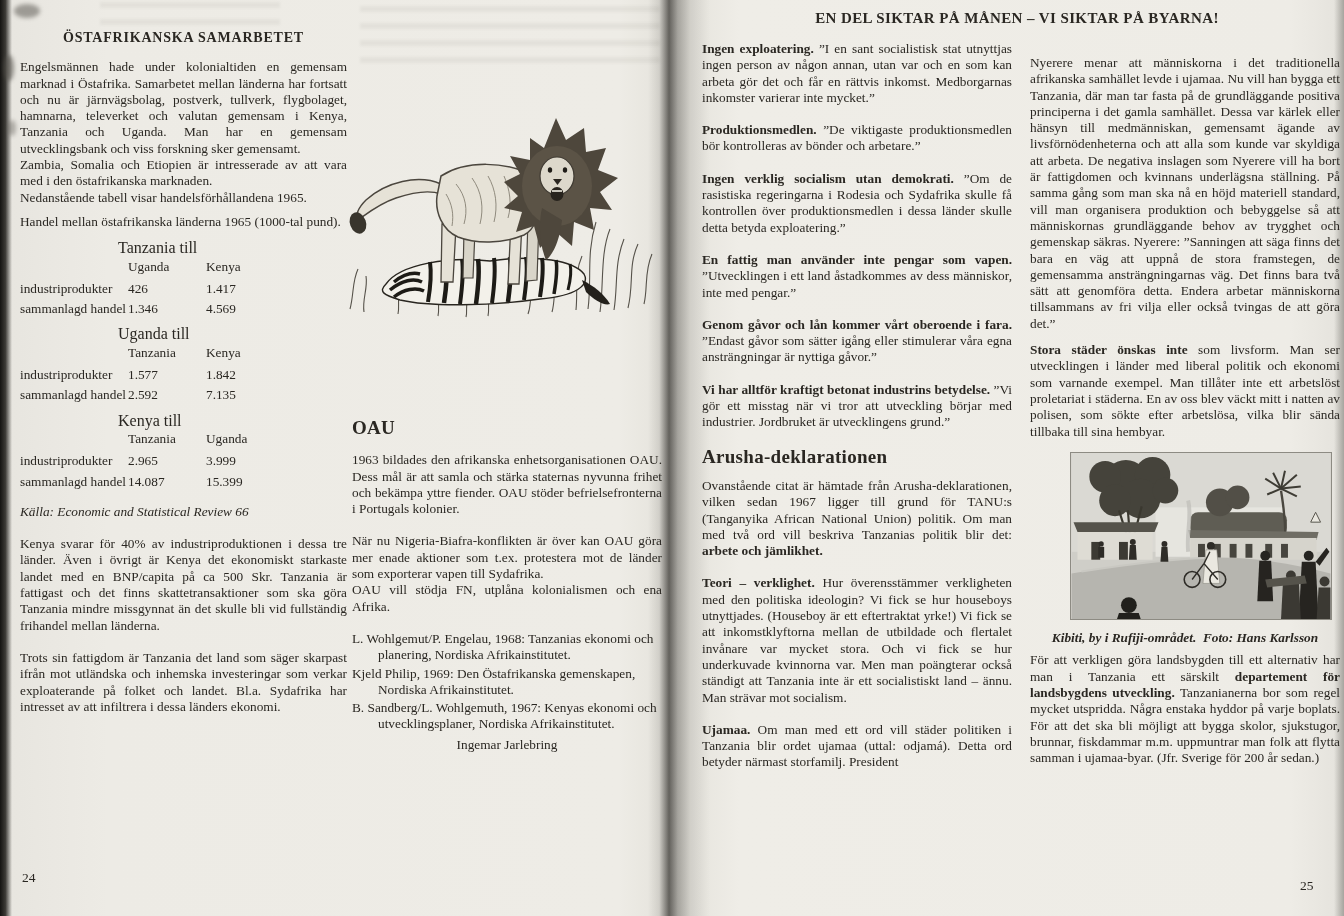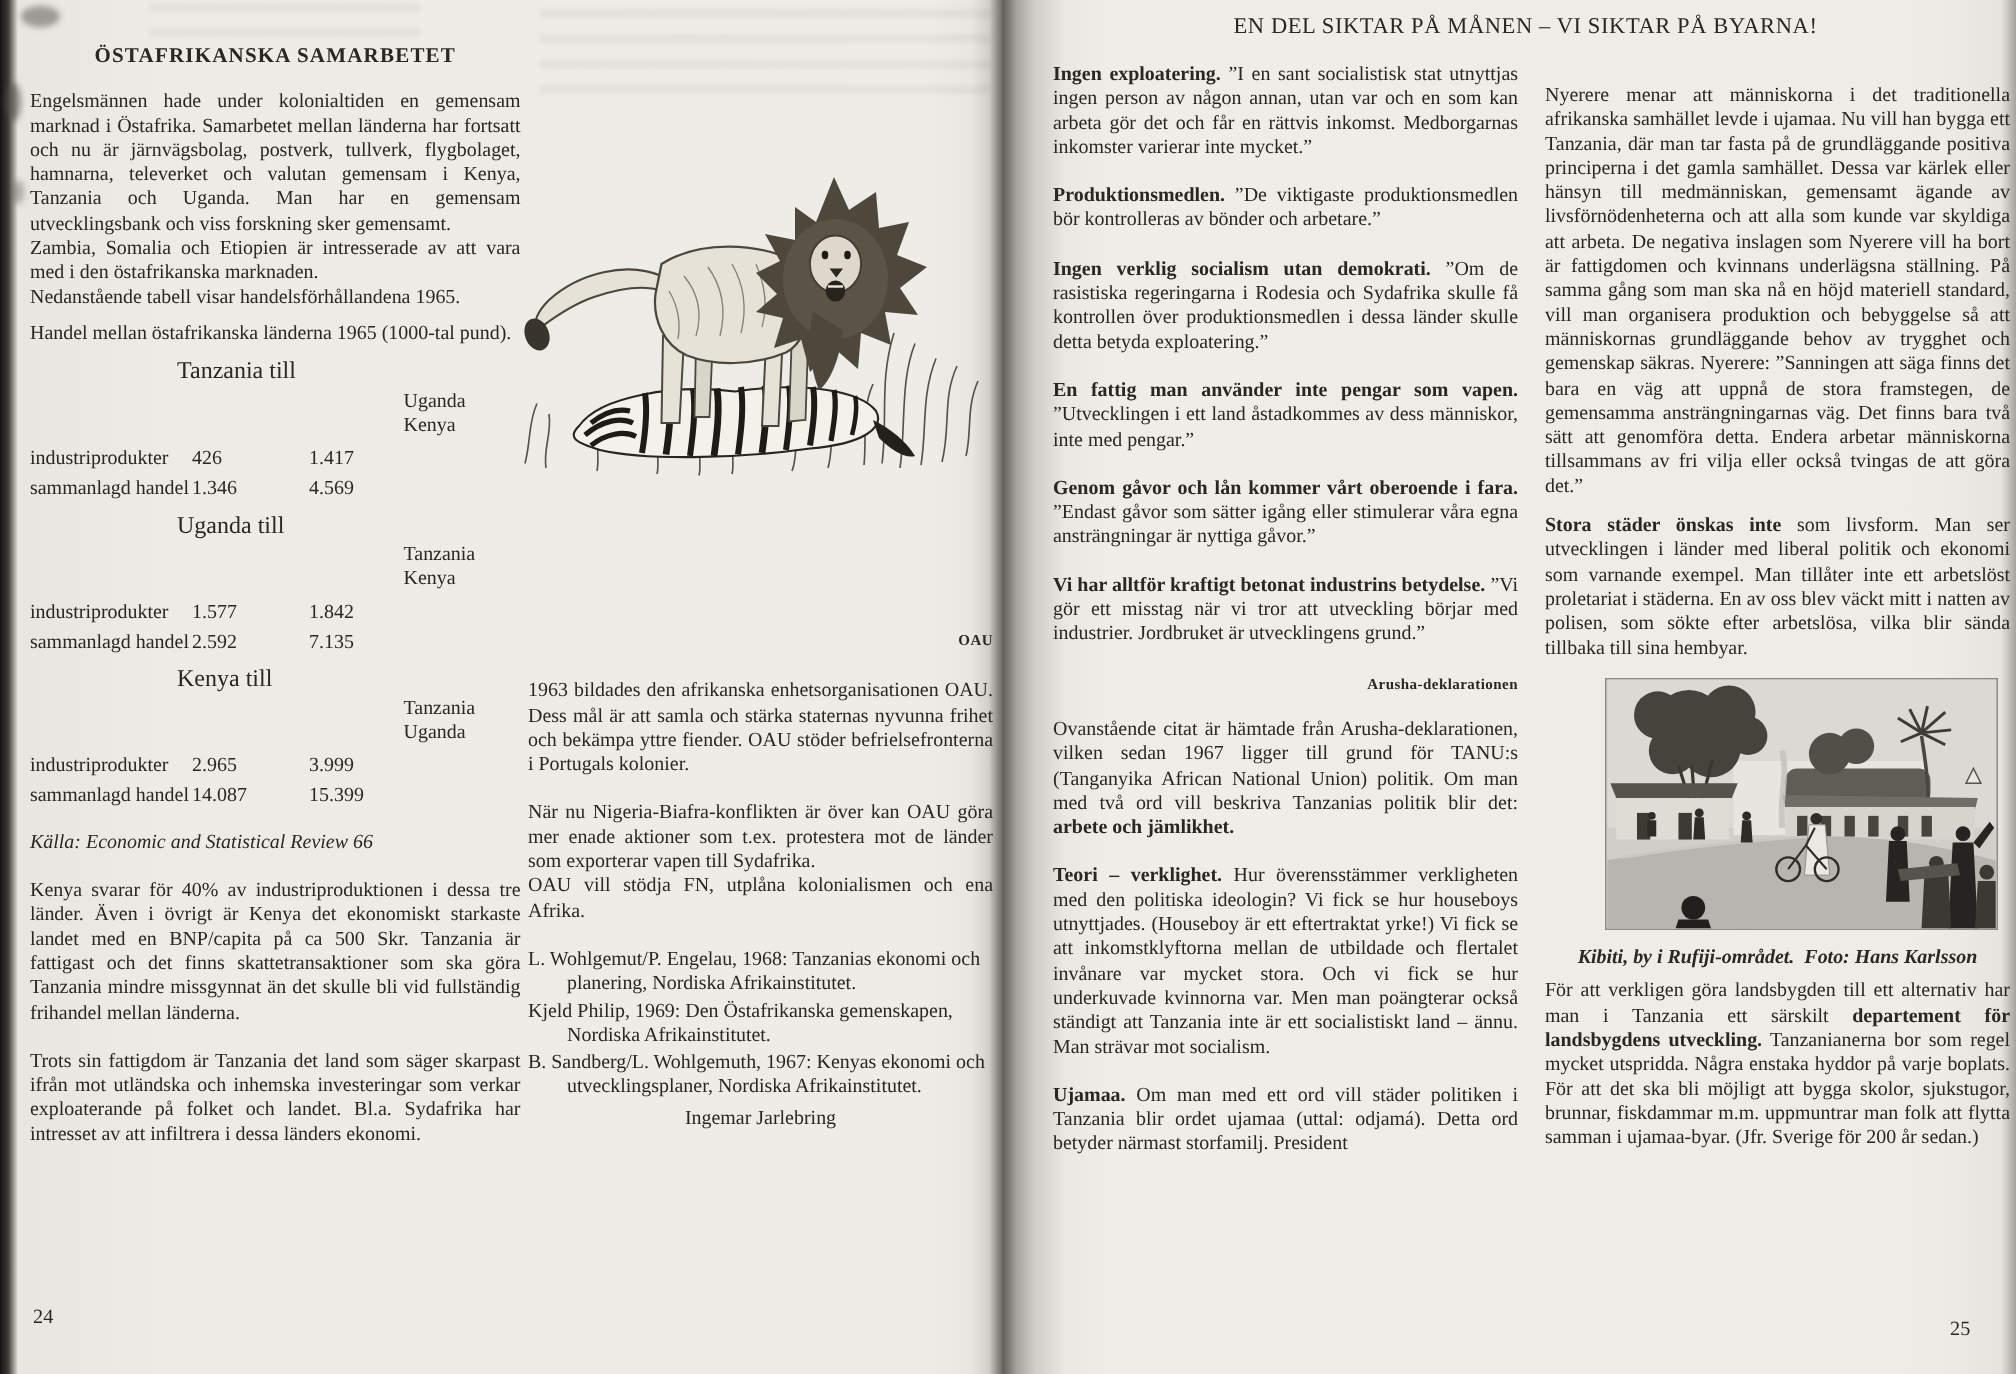--- a/index.html
+++ b/index.html
@@ -23,34 +23,34 @@
     background:linear-gradient(270deg,rgba(90,88,82,0.45) 0%,rgba(90,88,82,0) 100%);}
   .bleed{position:absolute;opacity:0.10;background:repeating-linear-gradient(180deg,#8b887f 0 6px,transparent 6px 17px);filter:blur(1.5px);}
 
   
   .col{position:absolute;font-size:13.3px;line-height:16.3px;text-align:justify;}
   .col p{margin:0;}
   .para-gap{margin-top:16px !important;}
   b{font-weight:700;}
   h2,h3{margin:0;font-weight:700;}
   .sec-title{font-size:14px;letter-spacing:0.8px;text-align:center;}
-  .sub-title{font-size:10px;text-align:right;letter-spacing:0.3px;}
+  .sub-title{font-size:19px;text-align:left;letter-spacing:0.3px;}
   .page-header{position:absolute;left:700px;top:10px;width:634px;text-align:center;
-    font-size:15px;font-weight:400;letter-spacing:0.4px;}
+    font-size:15px;font-weight:700;letter-spacing:0.4px;}
   .pagenum{position:absolute;font-size:13.5px;}
 
   
   .trade-table{margin-top:8px;}
   .tbl-title{margin-bottom:10px !important;}
   .tgroup{margin-top:9px;}
   .tg-head{margin-left:98px;font-size:16px;}
   .trow{display:flex;align-items:flex-end;}
   .tl{width:108px;}
   .tv{width:78px;}
-  .tg-cols{margin-top:2px;margin-bottom:6px;flex-direction:column;}
+  .tg-cols{margin-top:2px;margin-bottom:6px;}
   .tgroup .trow.data{margin-top:4px;}
   .source{font-style:italic;margin-top:14px !important;}
 
   
   .ref{margin:0;padding-left:26px;text-indent:-26px;text-align:left;}
   .ref + .ref{margin-top:2px;}
   .author{text-align:center;margin-top:4px !important;}
 
   
   .lion-fig{position:absolute;left:338px;top:104px;width:324px;height:222px;}

